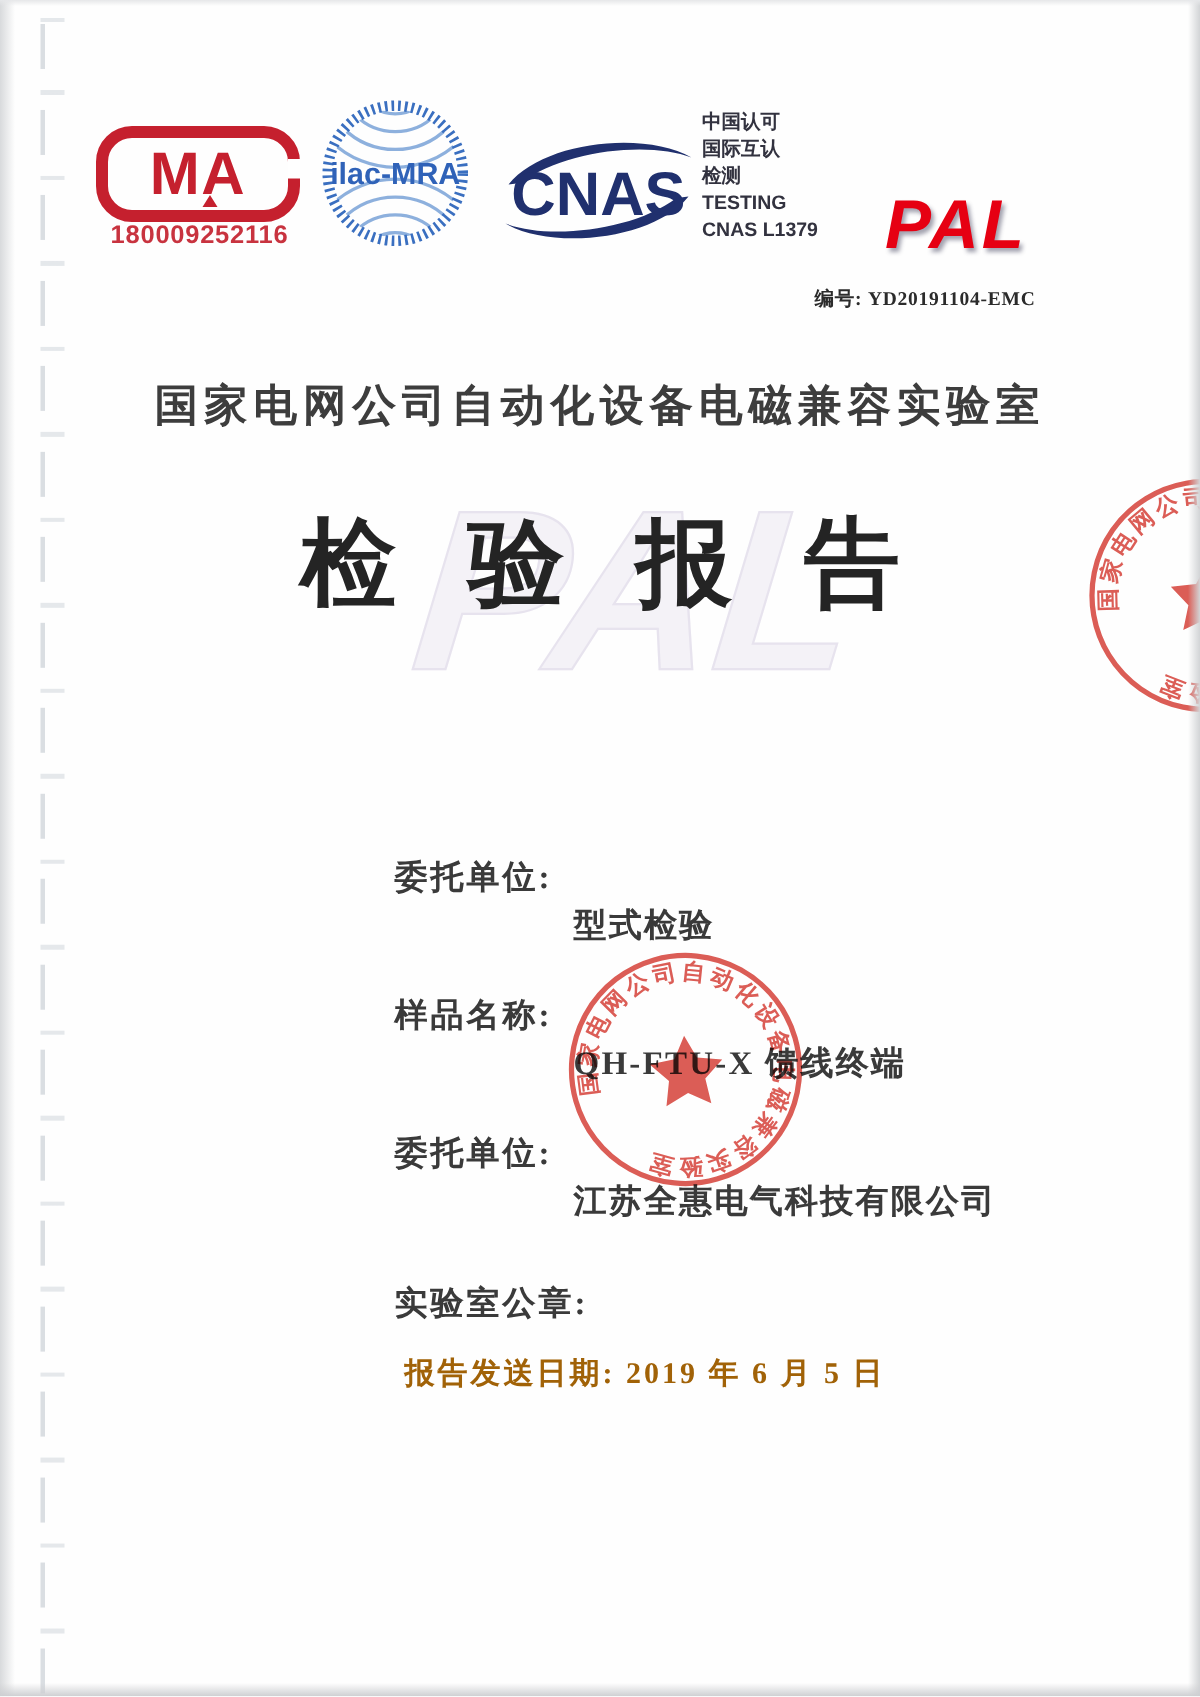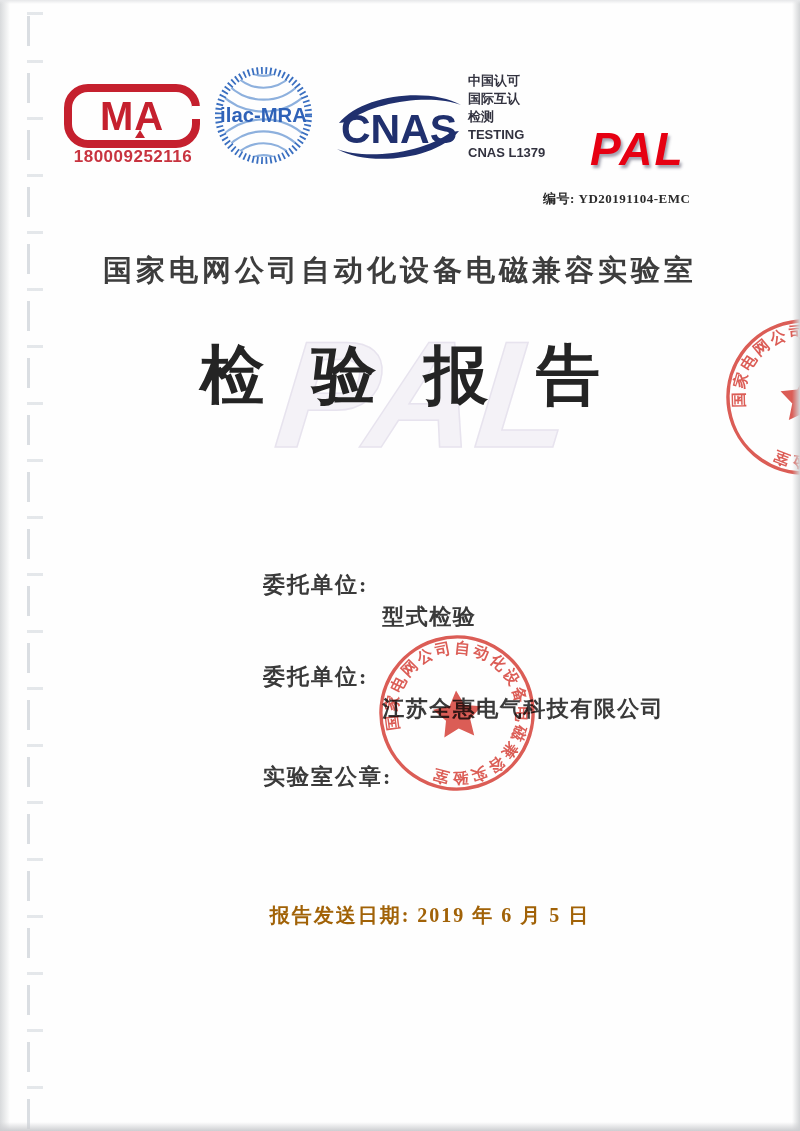--- a/index.html
+++ b/index.html
@@ -145,20 +145,24 @@
     <g transform="translate(85,88) rotate(12) scale(0.85)">
       <path d="M0,-30 L8.82,-12.13 L28.53,-9.27 L14.27,4.63 L17.63,24.27 L0,15 L-17.63,24.27 L-14.27,4.63 L-28.53,-9.27 L-8.82,-12.13 Z" fill="#d8463e"></path>
     </g>
   </svg>
 
   <div class="fields">
     <div class="field-row row-1">
       <span class="field-label">委托单位:</span>
       <span class="field-value">型式检验</span>
     </div>
+    <div class="field-row row-2">
+      <span class="field-label">样品名称:</span>
+      <span class="field-value">QH-FTU-X 馈线终端</span>
+    </div>
     <div class="field-row row-3">
       <span class="field-label">委托单位:</span>
       <span class="field-value">江苏全惠电气科技有限公司</span>
     </div>
     <div class="field-row row-4">
       <span class="field-label">实验室公章:</span>
       <span class="field-value"></span>
     </div>
   </div>
 

